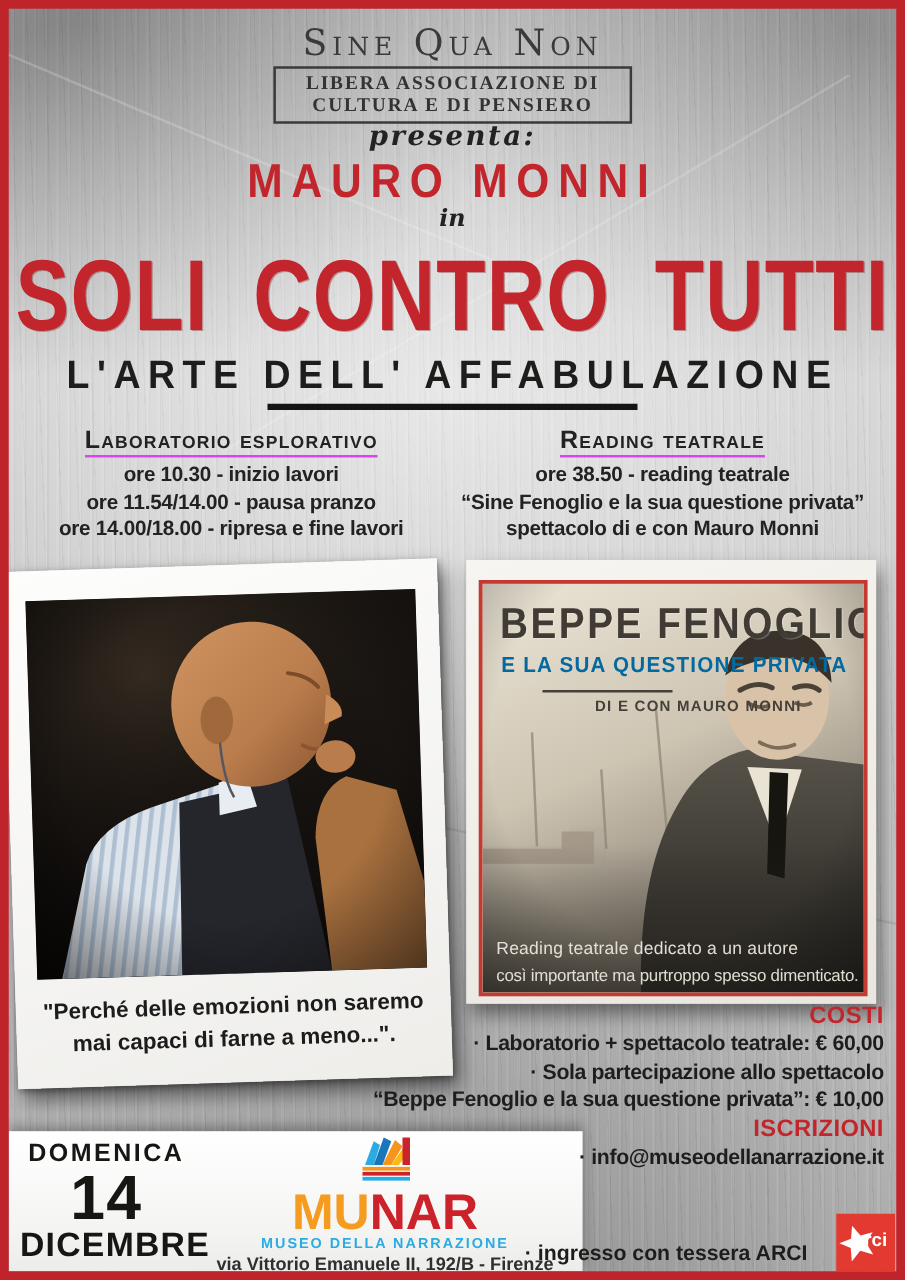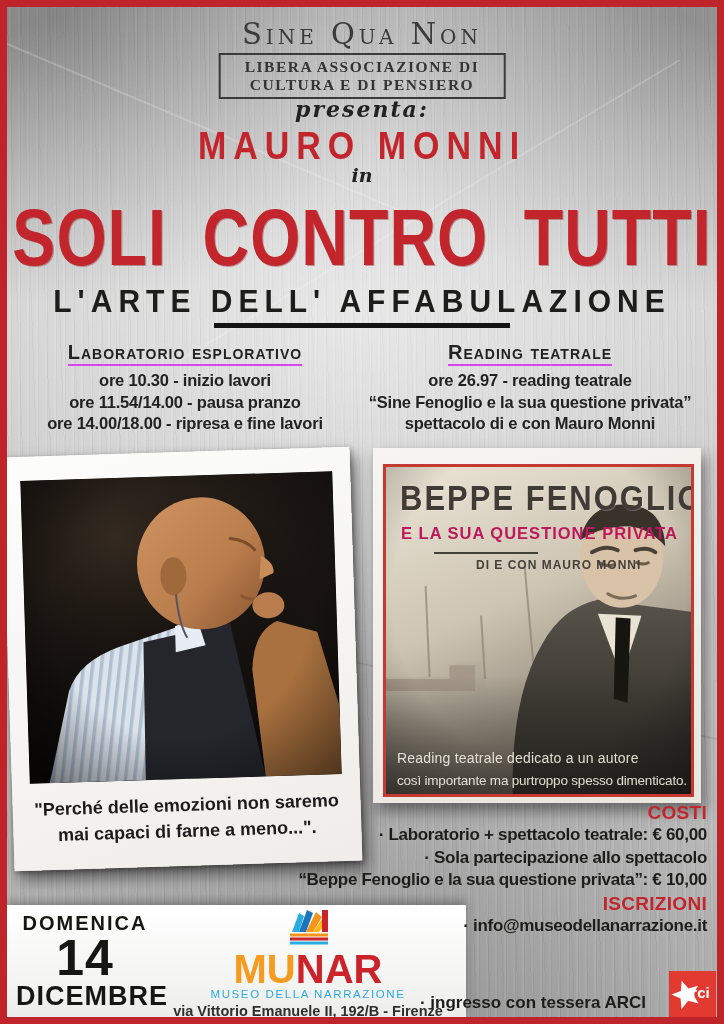--- a/index.html
+++ b/index.html
@@ -66,21 +66,21 @@
 
   
   .show-card{left:373px;top:448px;width:328px;height:355px;background:linear-gradient(160deg,#f7f5f1,#e9e6e0);
        z-index:5;box-shadow:4px 8px 14px rgba(0,0,0,.45);}
   .photo-frame{position:absolute;left:10px;top:16px;right:7px;bottom:6px;border:3px solid #c43a31;
        background:#cfc9bb;overflow:hidden;}
   .photo-frame svg{position:absolute;inset:0;width:100%;height:100%;}
   .sc-title{position:absolute;left:14px;top:12px;color:#403b34;font-weight:900;font-size:31px;
        letter-spacing:2px;transform:scaleY(1.12);transform-origin:top left;white-space:nowrap;
        text-shadow:1px 1px 0 rgba(255,255,255,.25);}
-  .sc-sub{position:absolute;left:15px;top:56px;color:#be185d;font-weight:800;font-size:16.5px;
+  .sc-sub{position:absolute;left:15px;top:56px;color:#0369a1;font-weight:800;font-size:16.5px;
        letter-spacing:1px;white-space:nowrap;transform:scaleY(1.05);transform-origin:top left;}
   .sc-divider{position:absolute;left:48px;top:85px;width:104px;height:2px;background:#45403a;}
   .sc-byline{position:absolute;left:50px;top:91px;color:#45403a;font-weight:800;font-size:12px;
        letter-spacing:1px;white-space:nowrap;padding-left:40px;}
   .sc-cap1{position:absolute;left:11px;top:283px;color:rgba(240,235,225,.92);font-weight:400;
        font-size:14px;letter-spacing:.2px;white-space:nowrap;}
   .sc-cap2{position:absolute;left:11px;top:306px;color:rgba(240,235,225,.92);font-weight:400;
        font-size:13.5px;letter-spacing:-.2px;white-space:nowrap;}
 
   
@@ -94,21 +94,21 @@
        background:linear-gradient(180deg,#ffffff 0%,#f4f4f3 70%,#ececeb 100%);
        box-shadow:0 -4px 9px rgba(0,0,0,.28);z-index:4;}
   .date-block{left:16px;top:912px;width:138px;text-align:center;color:#161613;z-index:6;}
   .date-weekday{font-weight:800;font-size:20px;letter-spacing:2px;}
   .date-day{font-weight:900;font-size:50px;line-height:46px;letter-spacing:1px;}
   .date-month{font-weight:900;font-size:27px;letter-spacing:1px;}
   .munar-block{left:158px;top:906px;width:300px;text-align:center;z-index:6;}
   .munar-word{font-weight:900;font-size:40px;line-height:38px;letter-spacing:0;}
   .munar-word .mu{color:#f49b20;}
   .munar-word .nar{color:#cc2229;}
-  .munar-tag{color:#2aabe2;font-weight:400;font-size:11.5px;letter-spacing:1.6px;margin-top:0;}
+  .munar-tag{color:#2aabe2;font-weight:700;font-size:11.5px;letter-spacing:1.6px;margin-top:0;}
   .munar-addr{color:#2f2f2f;font-weight:700;font-size:14.5px;margin-top:3px;white-space:nowrap;}
   .arci-badge{left:669px;top:971px;width:47px;height:46px;background:#e23a31;z-index:45;}
   .arci-badge svg{position:absolute;left:2px;top:8px;}
   .arci-text{position:absolute;left:14px;top:13px;color:#fff;font-weight:900;font-size:15px;letter-spacing:0;}
 </style>
 </head>
 <body>
 
 <div id="stage">
 
@@ -139,21 +139,21 @@
   <div class="abs subtitle-rule"></div>
 
   <div class="abs col workshop">
     <div><span class="col-heading">Laboratorio esplorativo</span></div>
     <div class="col-line">ore 10.30 - inizio lavori</div>
     <div class="col-line">ore 11.54/14.00 - pausa pranzo</div>
     <div class="col-line">ore 14.00/18.00 - ripresa e fine lavori</div>
   </div>
   <div class="abs col reading">
     <div><span class="col-heading">Reading teatrale</span></div>
-    <div class="col-line">ore 26.97 - reading teatrale</div>
+    <div class="col-line">ore 38.50 - reading teatrale</div>
     <div class="col-line">“Sine Fenoglio e la sua questione privata”</div>
     <div class="col-line">spettacolo di e con Mauro Monni</div>
   </div>
 
   <figure class="abs polaroid" style="margin:0">
     <div class="photo">
       <svg viewBox="0 0 312 303" xmlns="http://www.w3.org/2000/svg" preserveAspectRatio="none">
         <defs>
           <linearGradient id="pbg" x1="0" y1="0" x2="0" y2="1">
             <stop offset="0" stop-color="#221c17"></stop>

